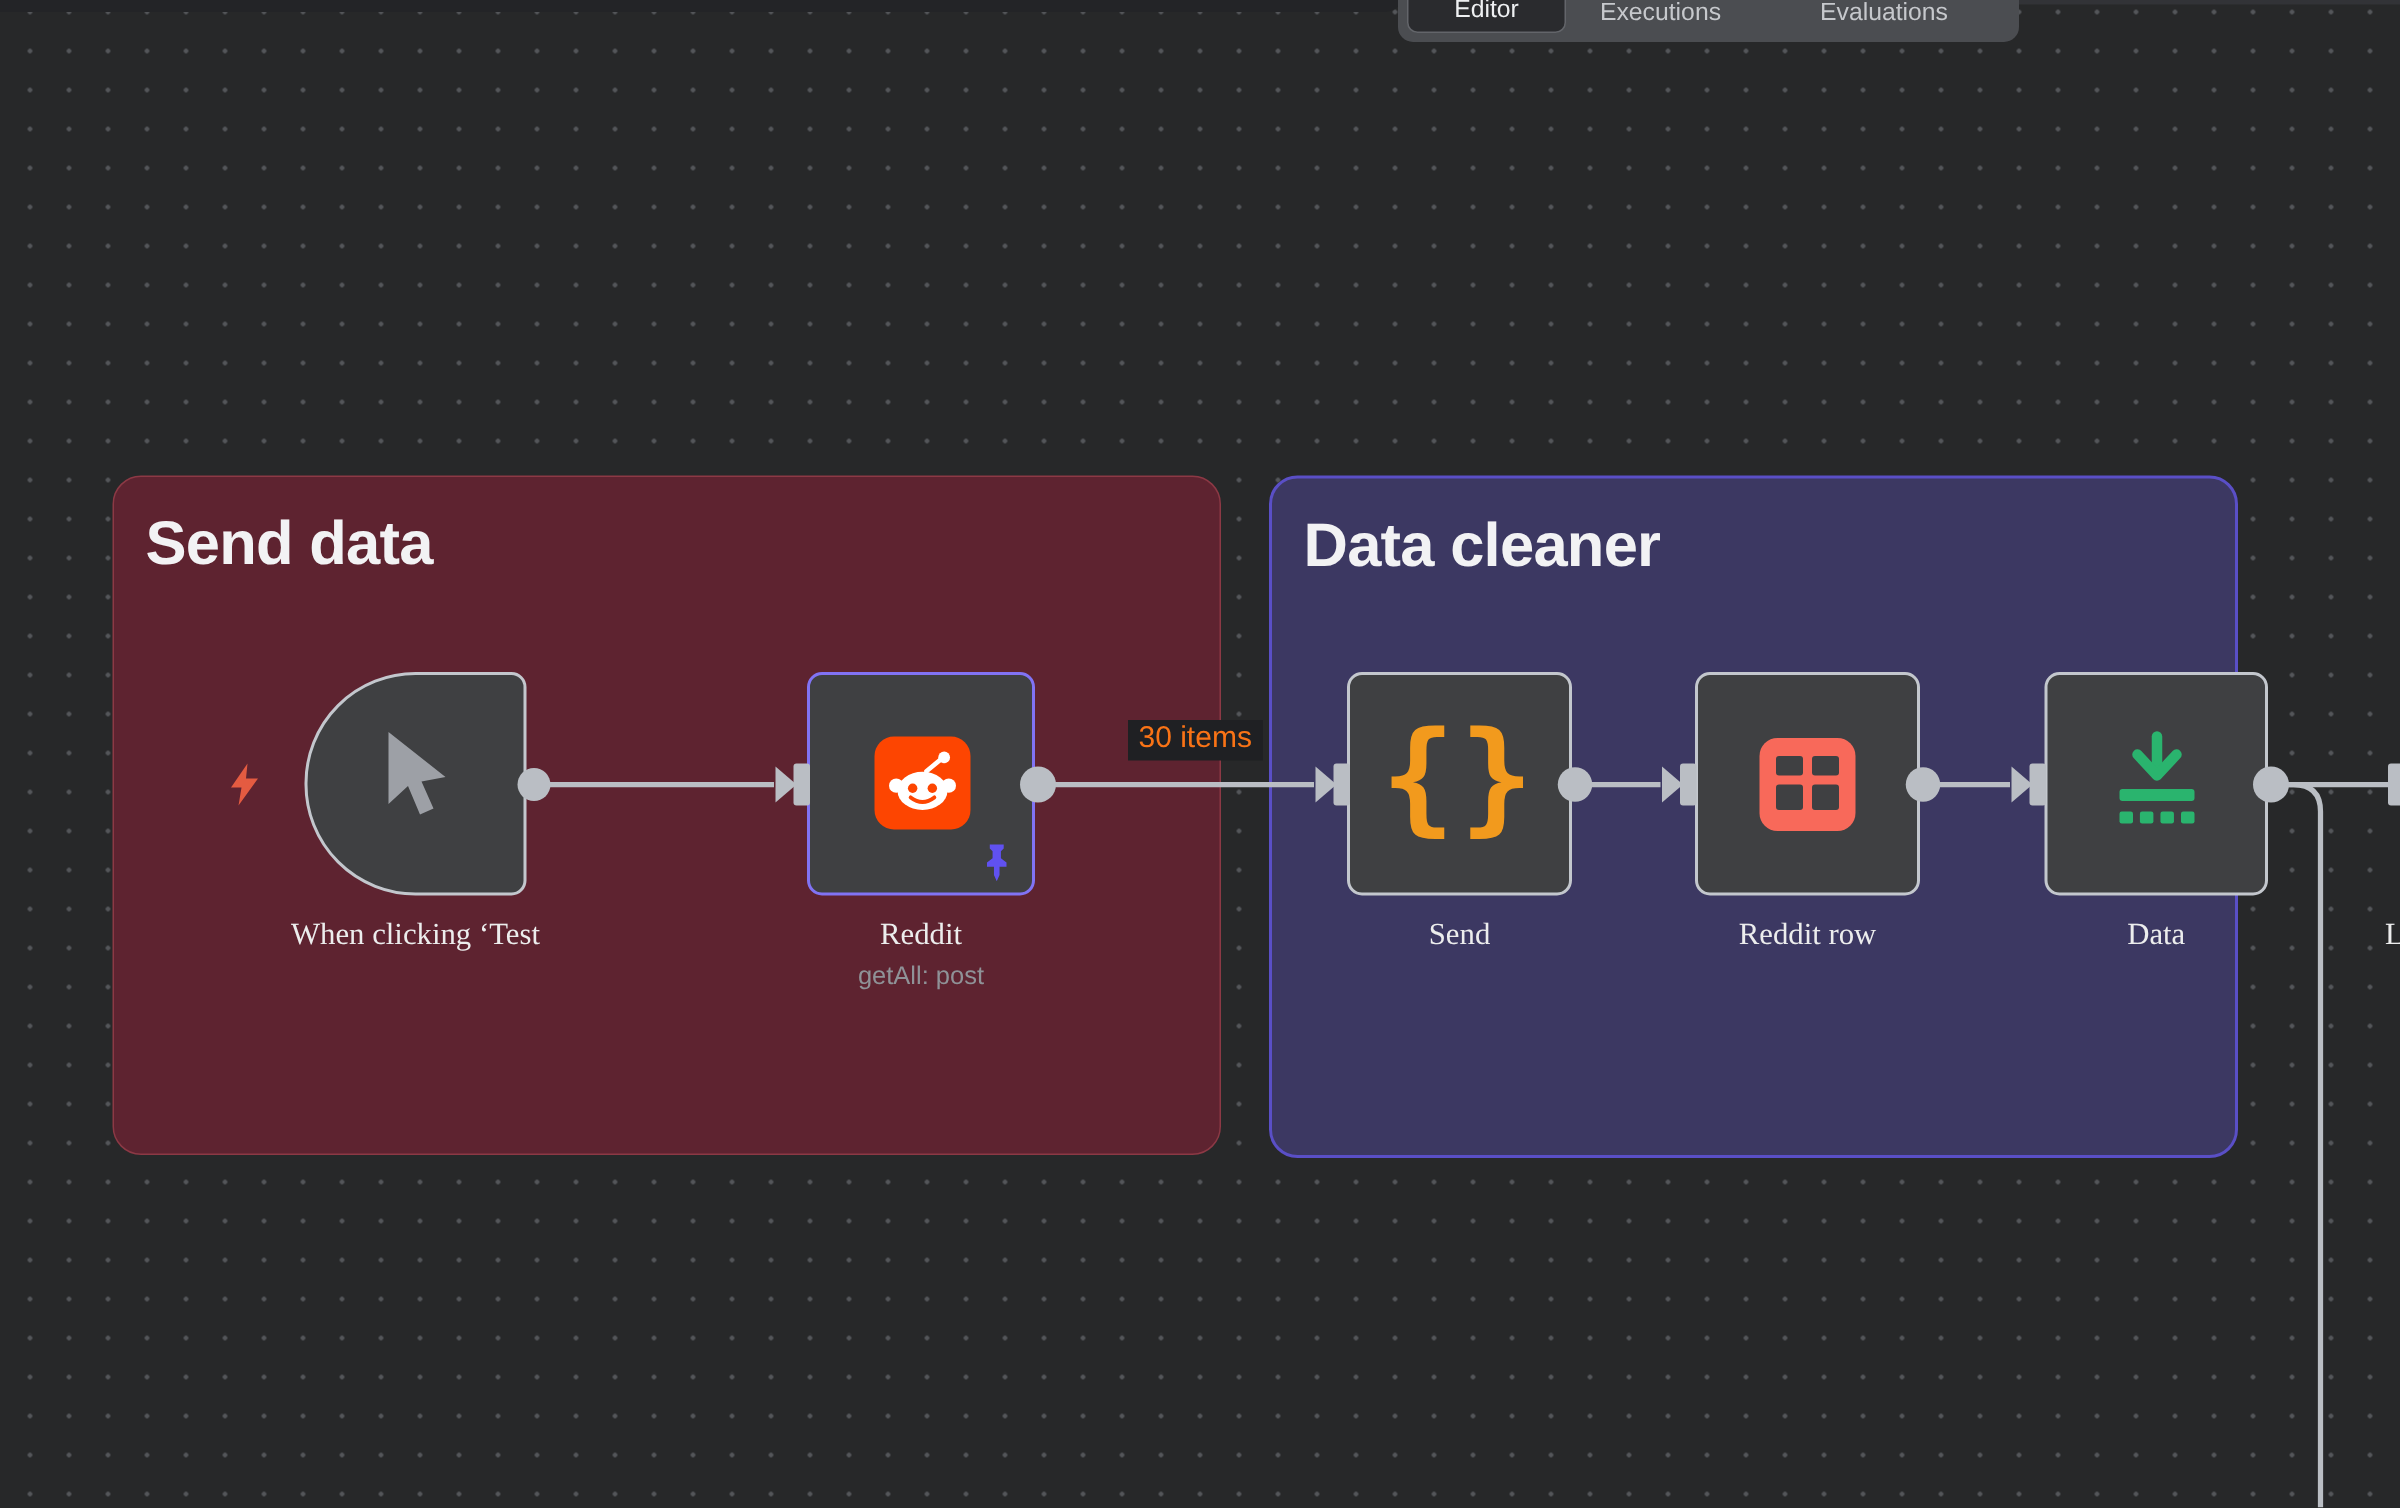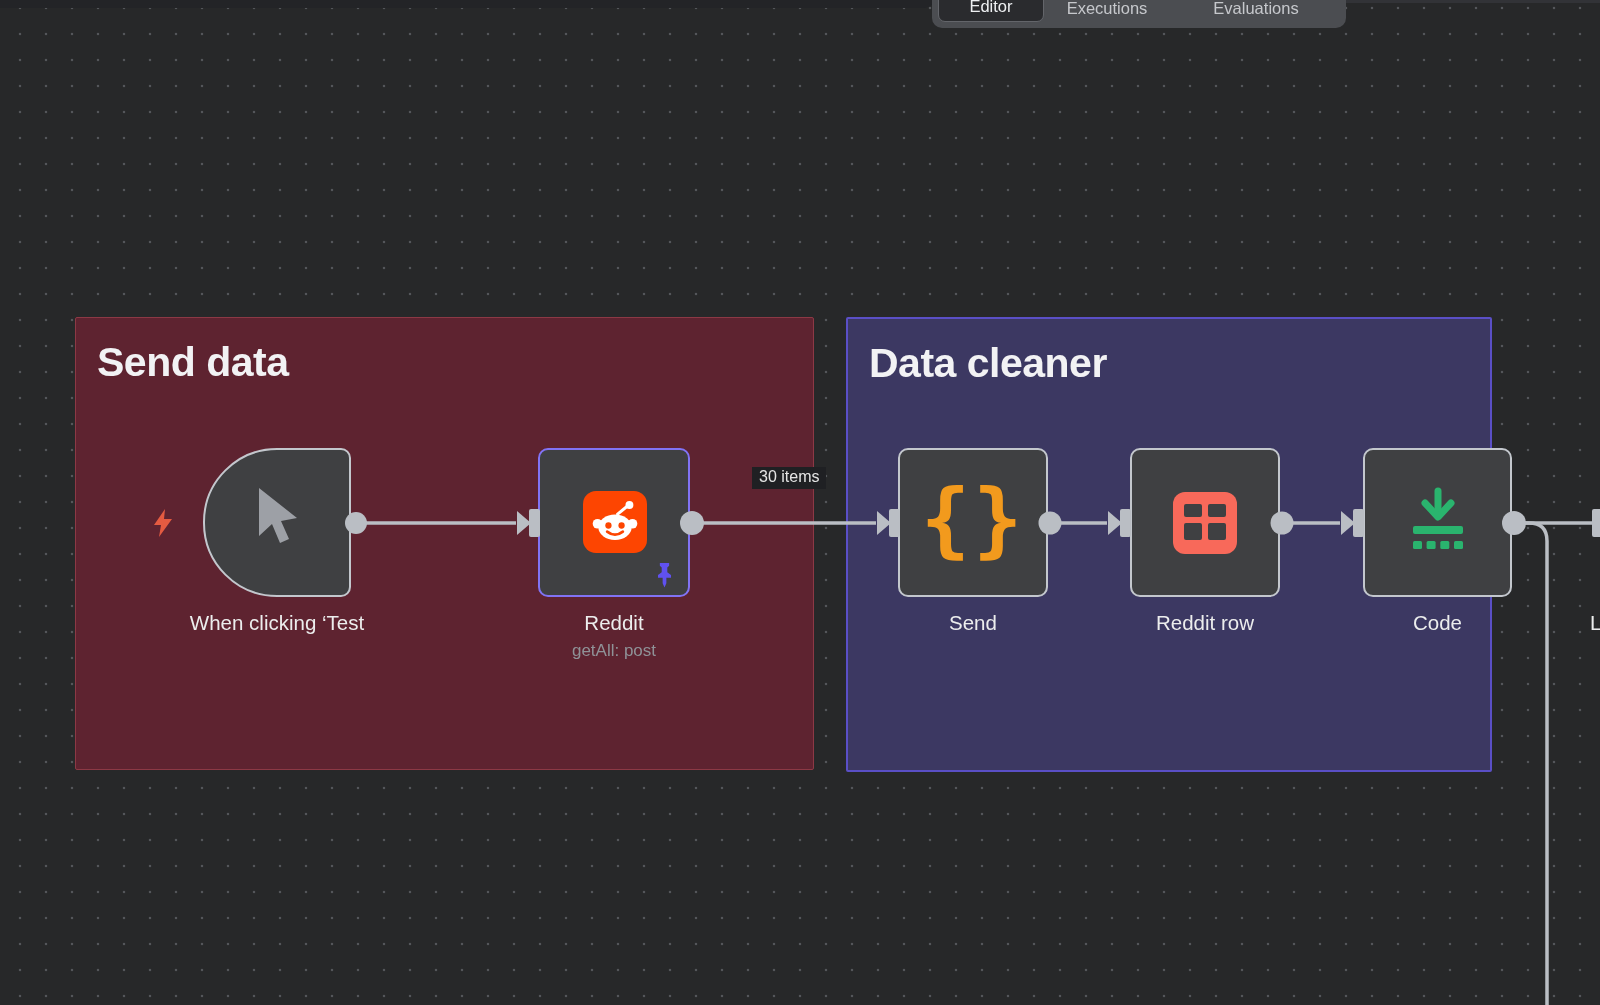--- a/index.html
+++ b/index.html
@@ -13,39 +13,39 @@
   .top-panel-corner{left:-12px;top:-16px;width:948px;height:24px;background:#232427;
     border-radius:0 0 13px 0;}
   
   .tabbar{left:932px;top:-14px;width:414px;height:42px;background:#4b4d51;border-radius:10px;}
   .tab-active{position:absolute;left:6px;bottom:6px;width:104px;height:29px;background:#2a2b2e;
     border:1px solid #63656a;border-radius:7px;display:flex;align-items:center;justify-content:center;
     color:#eef0f2;font-size:16.5px;font-weight:500;}
   .tab-inactive{position:absolute;bottom:7px;height:26px;display:flex;align-items:center;
     justify-content:center;color:#c6c8cc;font-size:16.5px;font-weight:500;}
   
-  .group{border-radius:2px;}
+  .group{border-radius:19px;}
   .group-send{left:75px;top:317px;width:737px;height:451px;background:#5e2330;border:1.5px solid #8c3945;}
   .group-cleaner{left:846px;top:317px;width:642px;height:451px;background:#3c3862;border:2px solid #5a4fc6;}
   .group-title{position:absolute;left:21px;top:21px;color:#f2f2f4;font-size:41px;font-weight:700;
     letter-spacing:-0.5px;}
   
   .node{position:absolute;top:448px;height:149px;background:#3f4042;border:2.5px solid #c3c7cd;
     border-radius:10px;box-sizing:border-box;}
   .node-trigger{left:203px;width:148px;border-radius:74px 10px 10px 74px;}
   .node-reddit{left:538px;width:152px;border-color:#8173f4;}
   .node-code{left:898px;width:150px;}
   .node-insert{left:1130px;width:150px;}
   .node-limit{left:1363px;width:149px;}
   .node-label{position:absolute;top:607px;color:#eceded;font-size:20.5px;font-weight:500;
-    text-align:center;line-height:32px;}
+    text-align:center;line-height:32px;font-family:Liberation Serif, serif;}
   .node-sublabel{position:absolute;top:641px;color:#8f9297;font-size:17px;font-weight:400;
     text-align:center;}
-  .badge{position:absolute;left:752px;top:467px;background:#1f2023;color:#e5e5e5;
-    font-size:16px;padding:1px 7px 3px 7px;}
+  .badge{position:absolute;left:752px;top:480px;background:#1f2023;color:#f97316;
+    font-size:20px;padding:1px 7px 3px 7px;}
   .reddit-icon{position:absolute;left:583px;top:491px;width:64px;height:62px;background:#fd4501;
     border-radius:13px;display:flex;align-items:center;justify-content:center;}
   .braces{position:absolute;left:898px;top:448px;width:150px;height:149px;display:flex;
     align-items:center;justify-content:center;color:#f29a1d;font-size:82px;font-weight:700;
     font-family:"DejaVu Sans Mono", monospace;letter-spacing:3px;padding-bottom:8px;box-sizing:border-box;}
   .table-icon{position:absolute;left:1173px;top:492px;width:64px;height:62px;background:#f8695a;
     border-radius:12px;}
   .table-cell{position:absolute;background:#3f4042;border-radius:2px;}
   svg{display:block;}
 </style>
@@ -144,21 +144,21 @@
 
   <div class="badge">30 items</div>
 
   <div class="node-label" style="left:137px;width:280px">
     <div>When clicking ‘Test</div>
   </div>
   <div class="node-label" style="left:534px;width:160px">Reddit</div>
   <div class="node-sublabel" style="left:534px;width:160px">getAll: post</div>
   <div class="node-label" style="left:898px;width:150px">Send</div>
   <div class="node-label" style="left:1130px;width:150px">Reddit row</div>
-  <div class="node-label" style="left:1363px;width:149px">Code</div>
+  <div class="node-label" style="left:1363px;width:149px">Data</div>
   <div class="node-label" style="left:1590px;width:14px;overflow:hidden;text-align:left">L</div>
 
   <div class="abs tabbar">
     <div class="tab-active">
       <span>Editor</span>
     </div>
     <div class="tab-inactive" style="left:120px;width:110px">
       <span>Executions</span>
     </div>
     <div class="tab-inactive" style="left:266px;width:116px">

